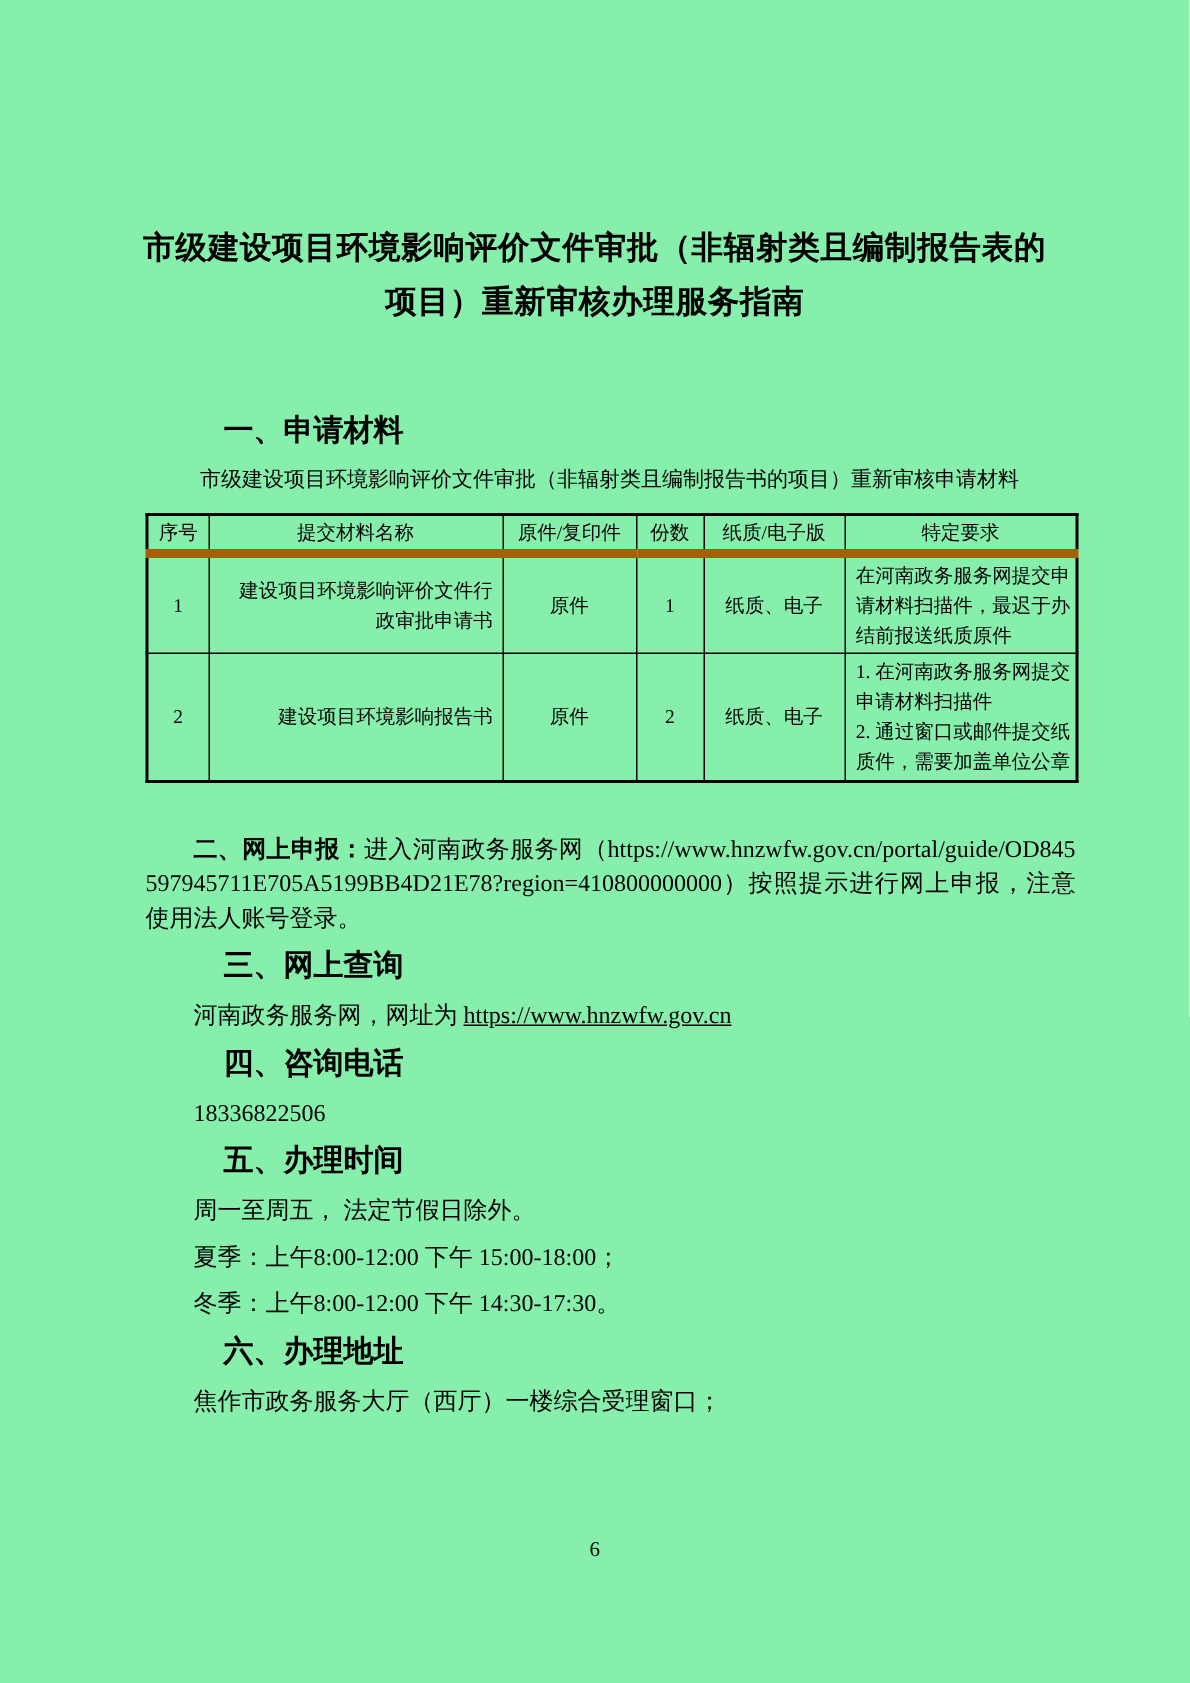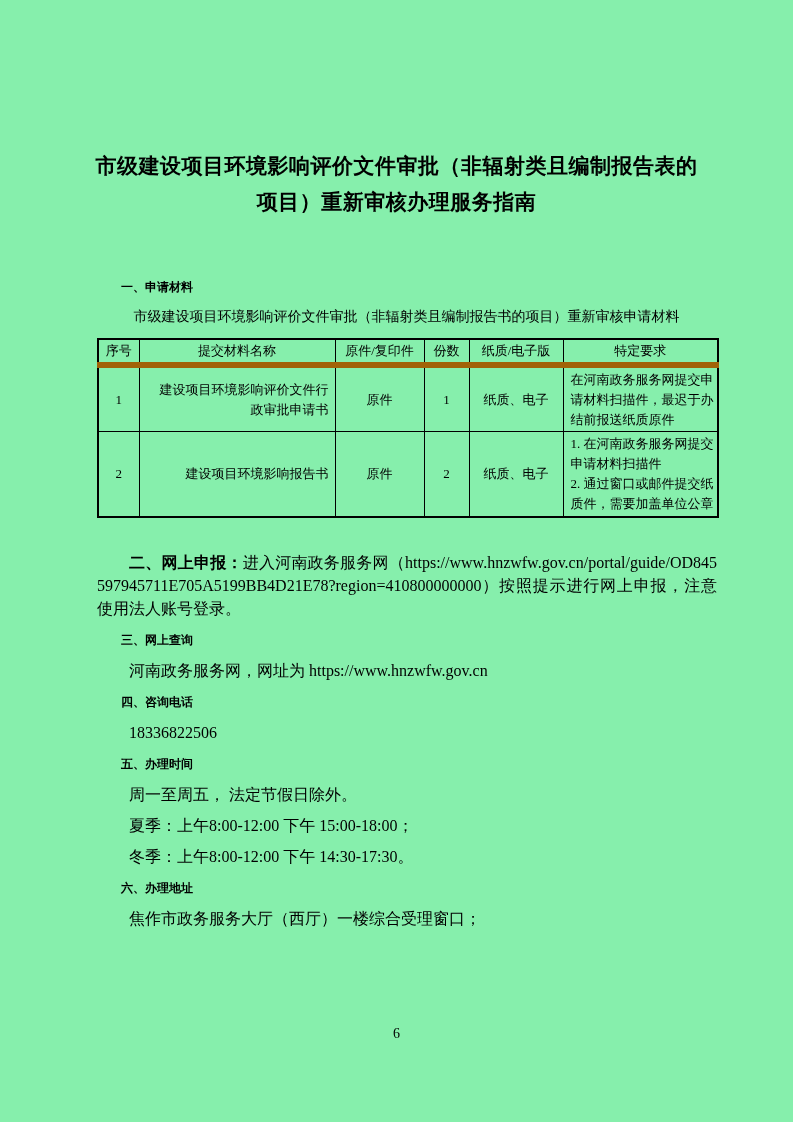--- a/index.html
+++ b/index.html
@@ -23,25 +23,25 @@
     font-weight: bold;
     font-size: 21px;
     line-height: 36px;
     letter-spacing: 0.5px;
   }
   .content {
     margin-left: 97px;
     width: 620px;
   }
   .sec-heading {
-    margin: 0;
+    margin: 12px;
     margin-top: 9px;
     font-family: Liberation Serif, serif;
     font-weight: bold;
-    font-size: 12px;
+    font-size: 20px;
     line-height: 22px;
     text-indent: 2em;
   }
   .s1-heading { margin-top: 56px; }
   .para {
     margin: 0;
     margin-top: 9px;
     font-size: 16px;
     line-height: 22px;
     text-indent: 2em;
@@ -56,20 +56,21 @@
     font-weight: bold;
   }
   .online-para {
     margin-top: 33px;
     line-height: 23px;
     text-align: justify;
     word-break: break-all;
   }
   .doc-link {
     color: #000000;
+    text-decoration: underline;
   }
   .materials-table {
     margin-top: 10px;
     border-collapse: collapse;
     table-layout: fixed;
     width: 620px;
     font-size: 13px;
     border: 2px solid #000;
   }
   .materials-table col.c1 { width: 41px; }

